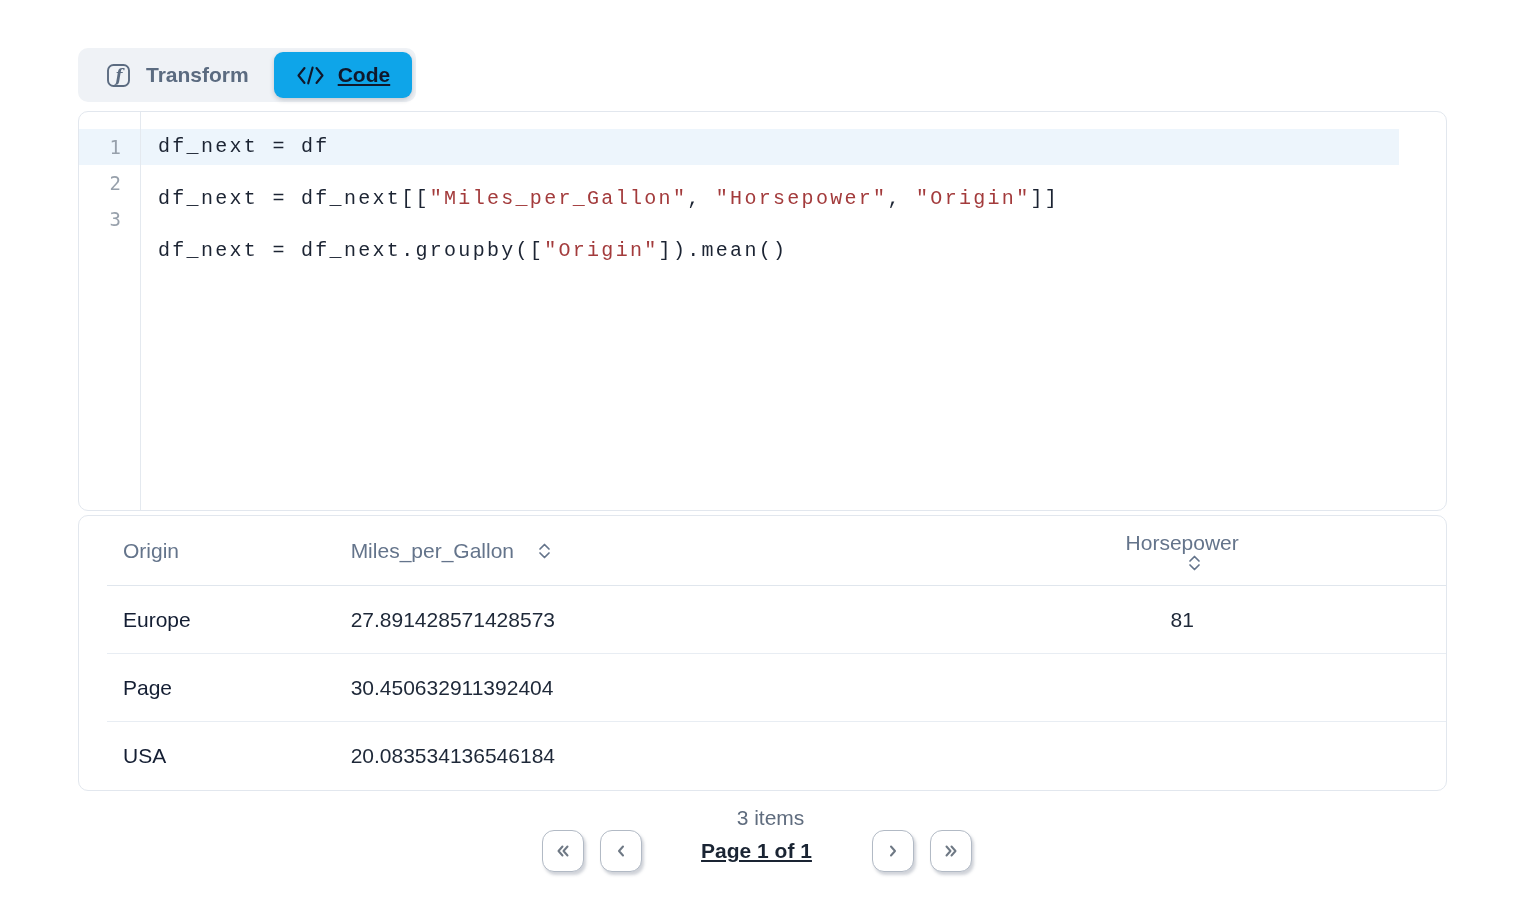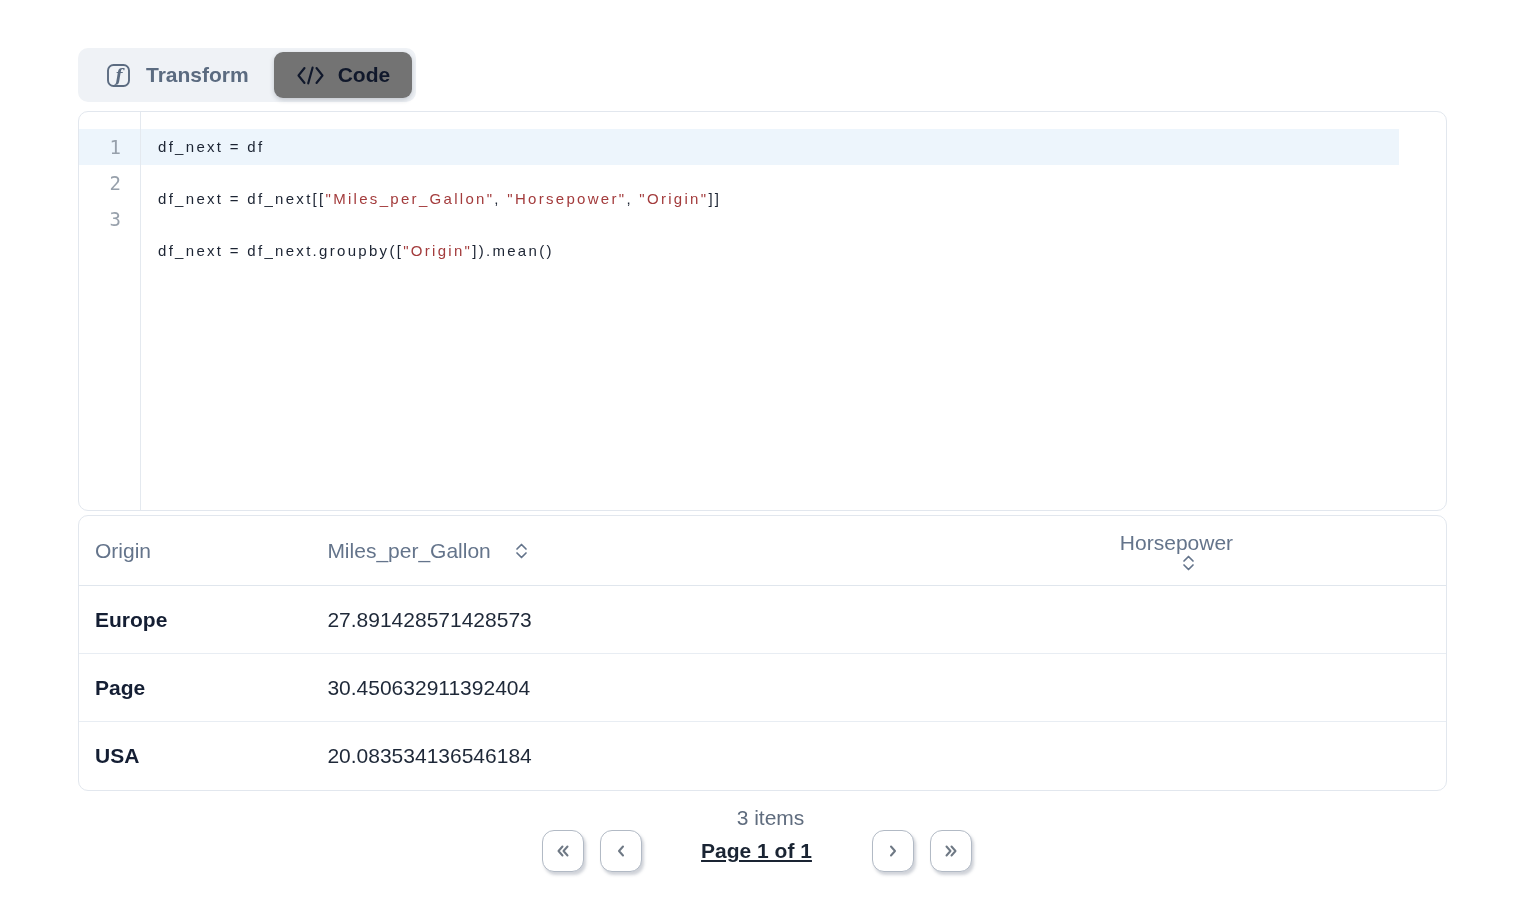--- a/index.html
+++ b/index.html
@@ -3,42 +3,42 @@
 <meta charset="utf-8">
 <style>
   * { margin:0; padding:0; box-sizing:border-box; }
   html,body { width:1516px; height:918px; background:#ffffff; font-family:"Liberation Sans", sans-serif; }
   .app { position:absolute; left:78px; top:48px; width:1369px; }
 
   
   .tabbar { display:inline-flex; align-items:center; height:54px; background:#eff2f6; border-radius:10px; padding:0 4px; }
   .tab { display:inline-flex; align-items:center; gap:16px; height:46px; padding:0 25px; border-radius:9px;
          font-size:21px; font-weight:600; color:#5b6b80; cursor:pointer; }
-  .tab-active { background:#737373; color:#10182b; box-shadow:0 2px 5px rgba(30,41,59,0.22); padding:5px 22px; gap:13px; }
+  .tab-active { background:#0ea5e9; color:#10182b; box-shadow:0 2px 5px rgba(30,41,59,0.22); padding:5px 22px; gap:13px;text-decoration:underline; }
 
   
   .code-panel { margin-top:9px; height:400px; border:1px solid #e2e7ee; border-radius:10px; background:#fff; overflow:hidden; }
   .editor { display:flex; height:100%; position:relative; }
   .active-line-bg { position:absolute; left:0; top:17px; right:47px; height:36px; background:#edf5fc; }
   .gutter { width:62px; flex:none; border-right:1px solid #e4e9ef; padding-top:17px; position:relative; }
   .gutter-num { height:36px; line-height:36px; text-align:right; padding-right:19px;
                 font-family:"DejaVu Sans Mono", monospace; font-size:19px; color:#97a0ab; }
   .code-area { flex:1; padding-top:17px; position:relative; }
   .code-line { height:52px; line-height:36px; padding-left:17px; white-space:pre;
-               font-family:Liberation Sans, sans-serif; font-size:15px; letter-spacing:2.3px; color:#1c2433; }
+               font-family:Liberation Mono, monospace; font-size:20px; letter-spacing:2.3px; color:#1c2433; }
   .tok-string { color:#a33b3c; }
 
   
-  .data-table { margin-top:4px; border:1px solid #e2e7ee; border-radius:10px; overflow:hidden; background:#fff; }
+  .data-table { margin-top:4px; border:1px solid #e2e7ee; border-radius:10px; overflow:hidden; background:#fff;padding-left:28px; }
   .t-header { display:flex; height:70px; align-items:center; border-bottom:1px solid #e0e6ed; color:#64748b; font-size:21px; }
   .t-row { display:flex; height:68px; align-items:center; font-size:21px; color:#1e2838; border-bottom:1px solid #e8edf3; }
   .t-row:last-child { border-bottom:none;text-align:center; }
   .t-cell { padding-left:16px; display:flex; align-items:center; }
   .c0 { width:17%; } .c1 { width:42.4%; } .c2 { width:40.6%;flex-direction:column; }
-  .t-row .c0 { font-weight:700; color:#141e33; }
+  .t-row .c0 { font-weight:400; color:#141e33; }
   .sort-icon { margin-left:24px; display:inline-flex; cursor:pointer; }
 
   
   .footer { display:flex; align-items:center; margin-top:15px; height:44px;flex-direction:column; }
   .items-count { font-size:21px; color:#5f6c7e; padding-left:16px; }
   .spacer { flex:1; }
   .pager { display:flex; align-items:center; margin-right:12px; }
   .pg-btn { width:42px; height:42px; border:1.5px solid #b2bac5; border-radius:12px; background:#fff;
             display:flex; align-items:center; justify-content:center;
             box-shadow:2px 3px 3px rgba(120,130,145,0.35); cursor:pointer; }
@@ -112,20 +112,21 @@
       <polyline points="2,6 6.5,1.5 11,6" stroke="#64748b" stroke-width="1.7" stroke-linecap="round" stroke-linejoin="round"></polyline>
       <polyline points="2,10 6.5,14.5 11,10" stroke="#64748b" stroke-width="1.7" stroke-linecap="round" stroke-linejoin="round"></polyline>
     </svg>
   </span>
 </div>
       </div>
     <div id="t-body">
         <div class="t-row">
           <div class="t-cell c0">Europe</div>
           <div class="t-cell c1">27.891428571428573</div>
+          <div class="t-cell c2">81</div>
         </div>
         <div class="t-row">
           <div class="t-cell c0">Page</div>
           <div class="t-cell c1">30.450632911392404</div>
         </div>
         <div class="t-row">
           <div class="t-cell c0">USA</div>
           <div class="t-cell c1">20.083534136546184</div>
         </div>
       </div>

